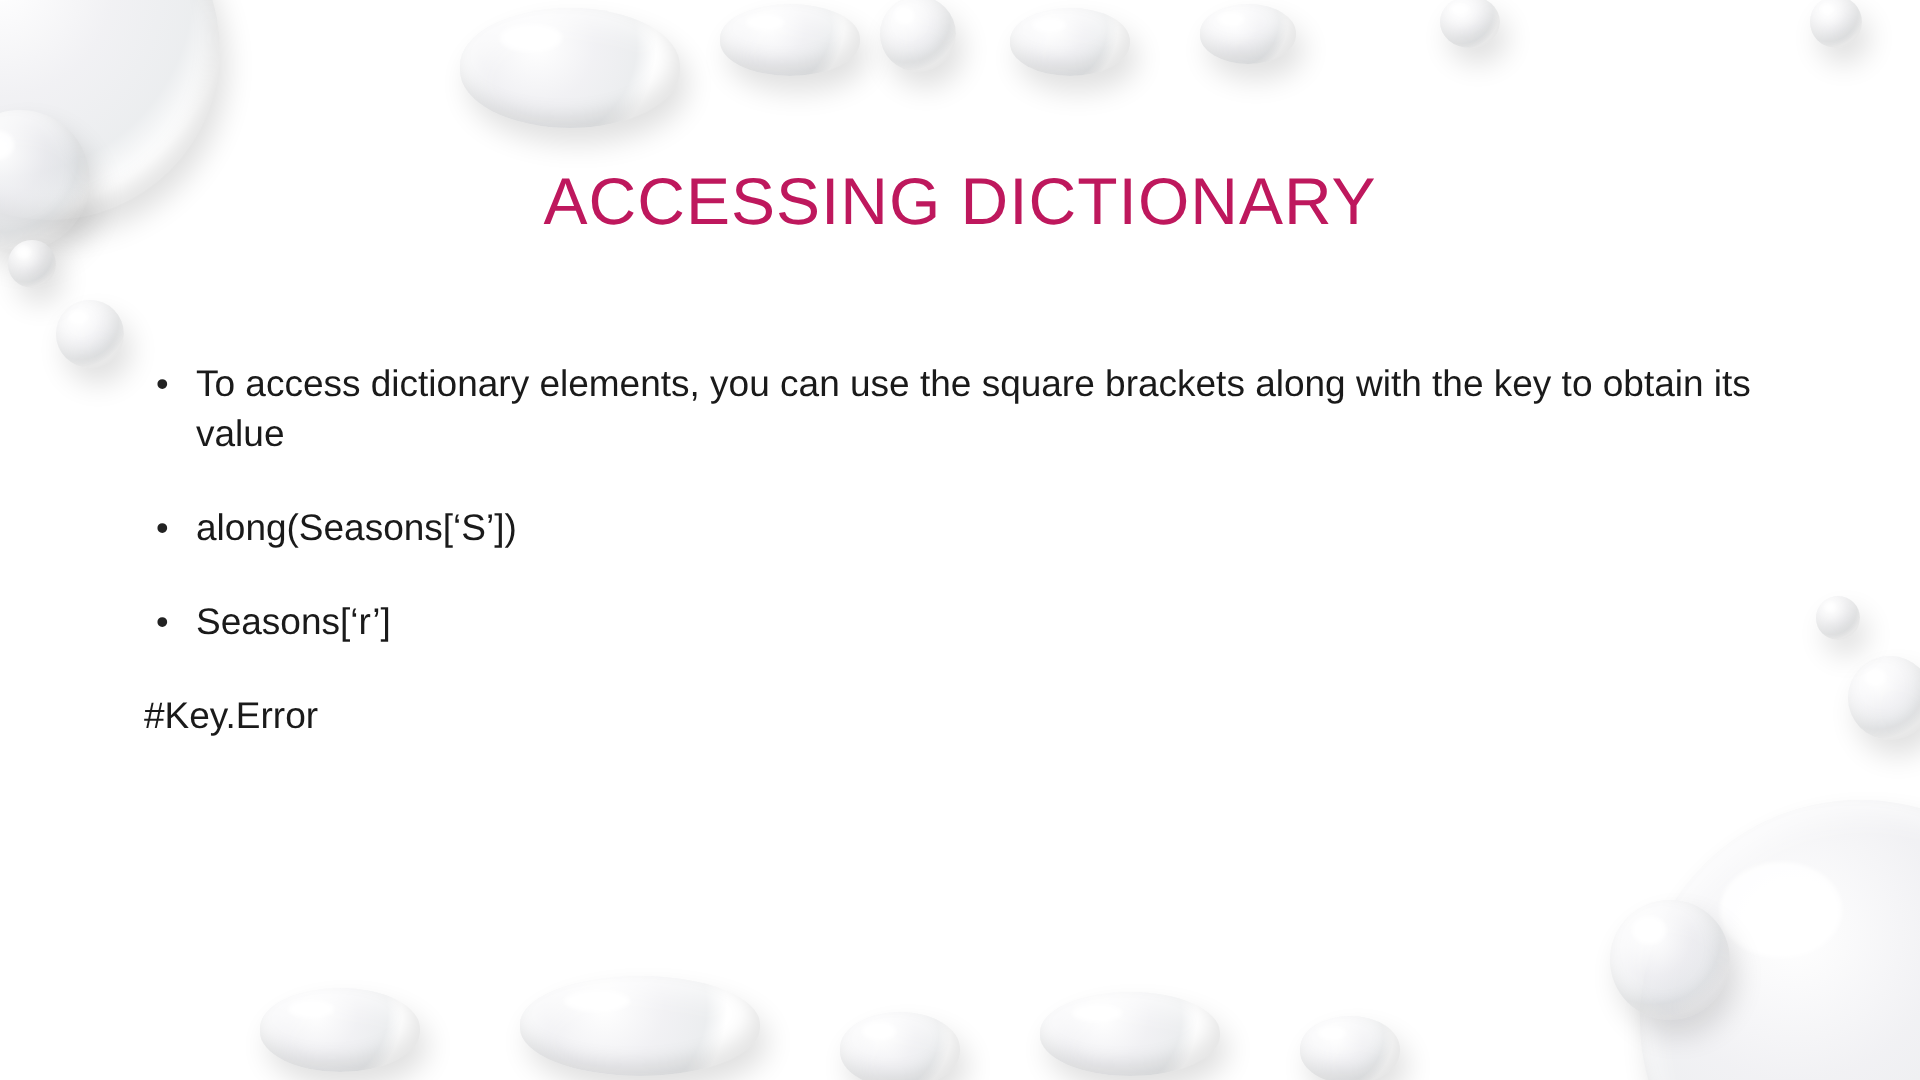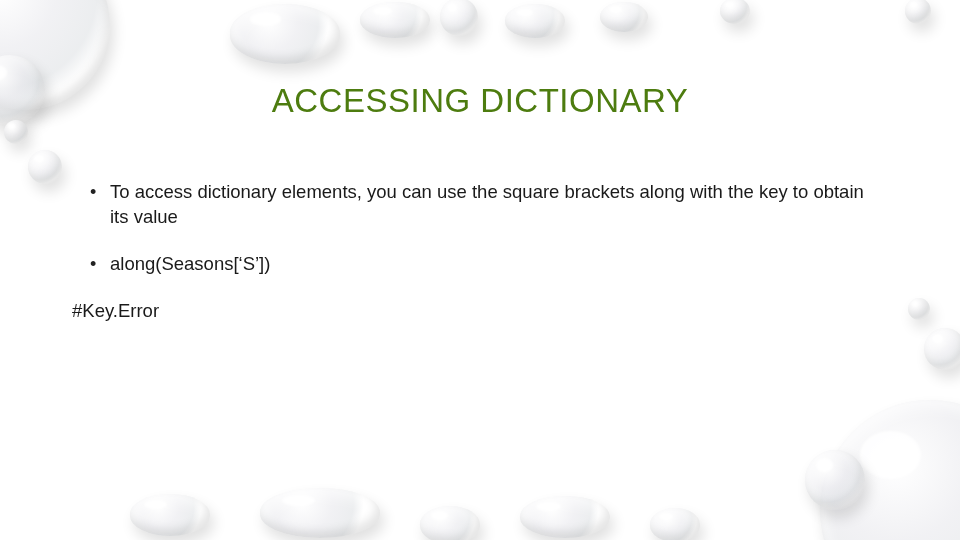--- a/index.html
+++ b/index.html
@@ -55,32 +55,32 @@
     box-sizing: border-box;
   }
 
   h1.title {
     margin: 0;
     padding-top: 82px;
     text-align: center;
     font-size: 33px;
     font-weight: 400;
     letter-spacing: 0.5px;
-    color: #4d7c0f;
+    color: #be185d;
   }
 
   .body {
     margin: 60px 72px 0 72px;
     font-size: 18.5px;
     line-height: 1.35;
   }
 
   ul.bullets {
     list-style: none;
-    margin: 12px;
+    margin: 0;
     padding: 0;
   }
   ul.bullets > li {
     position: relative;
     padding-left: 26px;
     margin-bottom: 22px;
   }
   ul.bullets > li::before {
     content: "•";
     position: absolute;
@@ -125,17 +125,18 @@
 </div>
 
 <div class="slide">
 
   <h1 class="title">ACCESSING DICTIONARY</h1>
 
   <div class="body">
     <ul class="bullets">
       <li>To access dictionary elements, you can use the square brackets along with the key to obtain its value</li>
       <li>along(Seasons[‘S’])</li>
+      <li>Seasons[‘r’]</li>
     </ul>
     <div class="plain">#Key.Error</div>
   </div>
 
 </div>
 
 </body></html>

